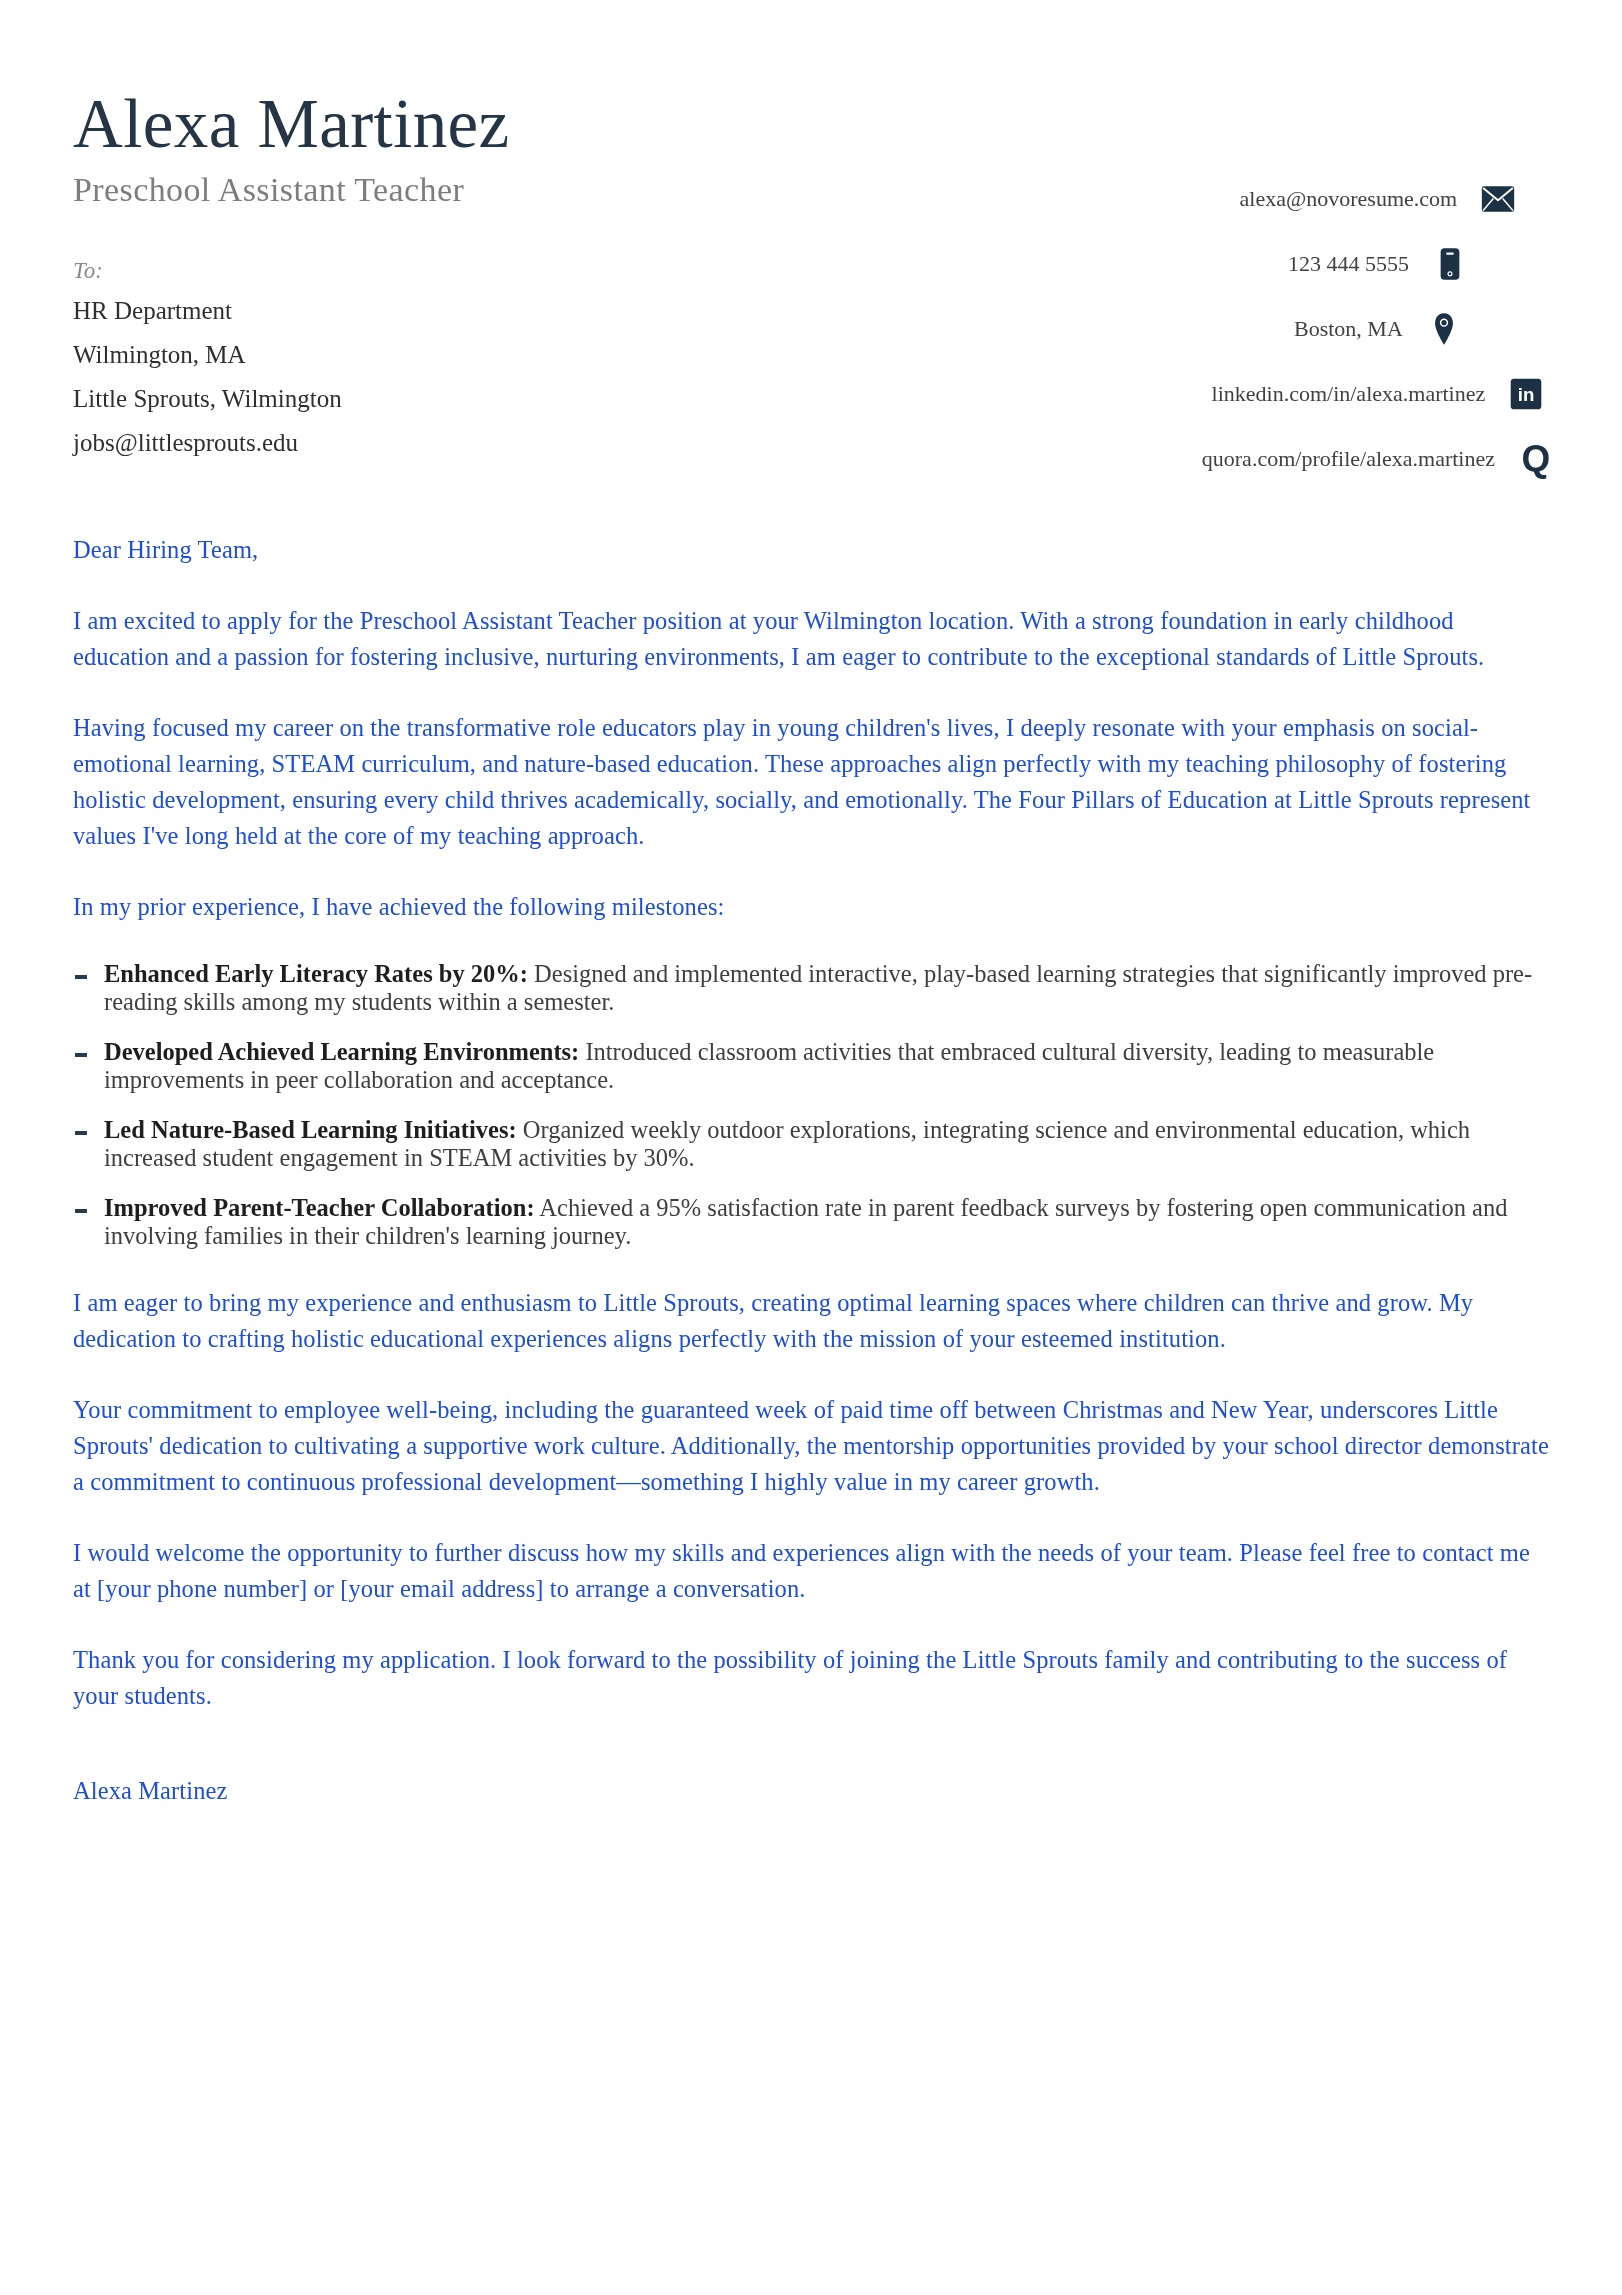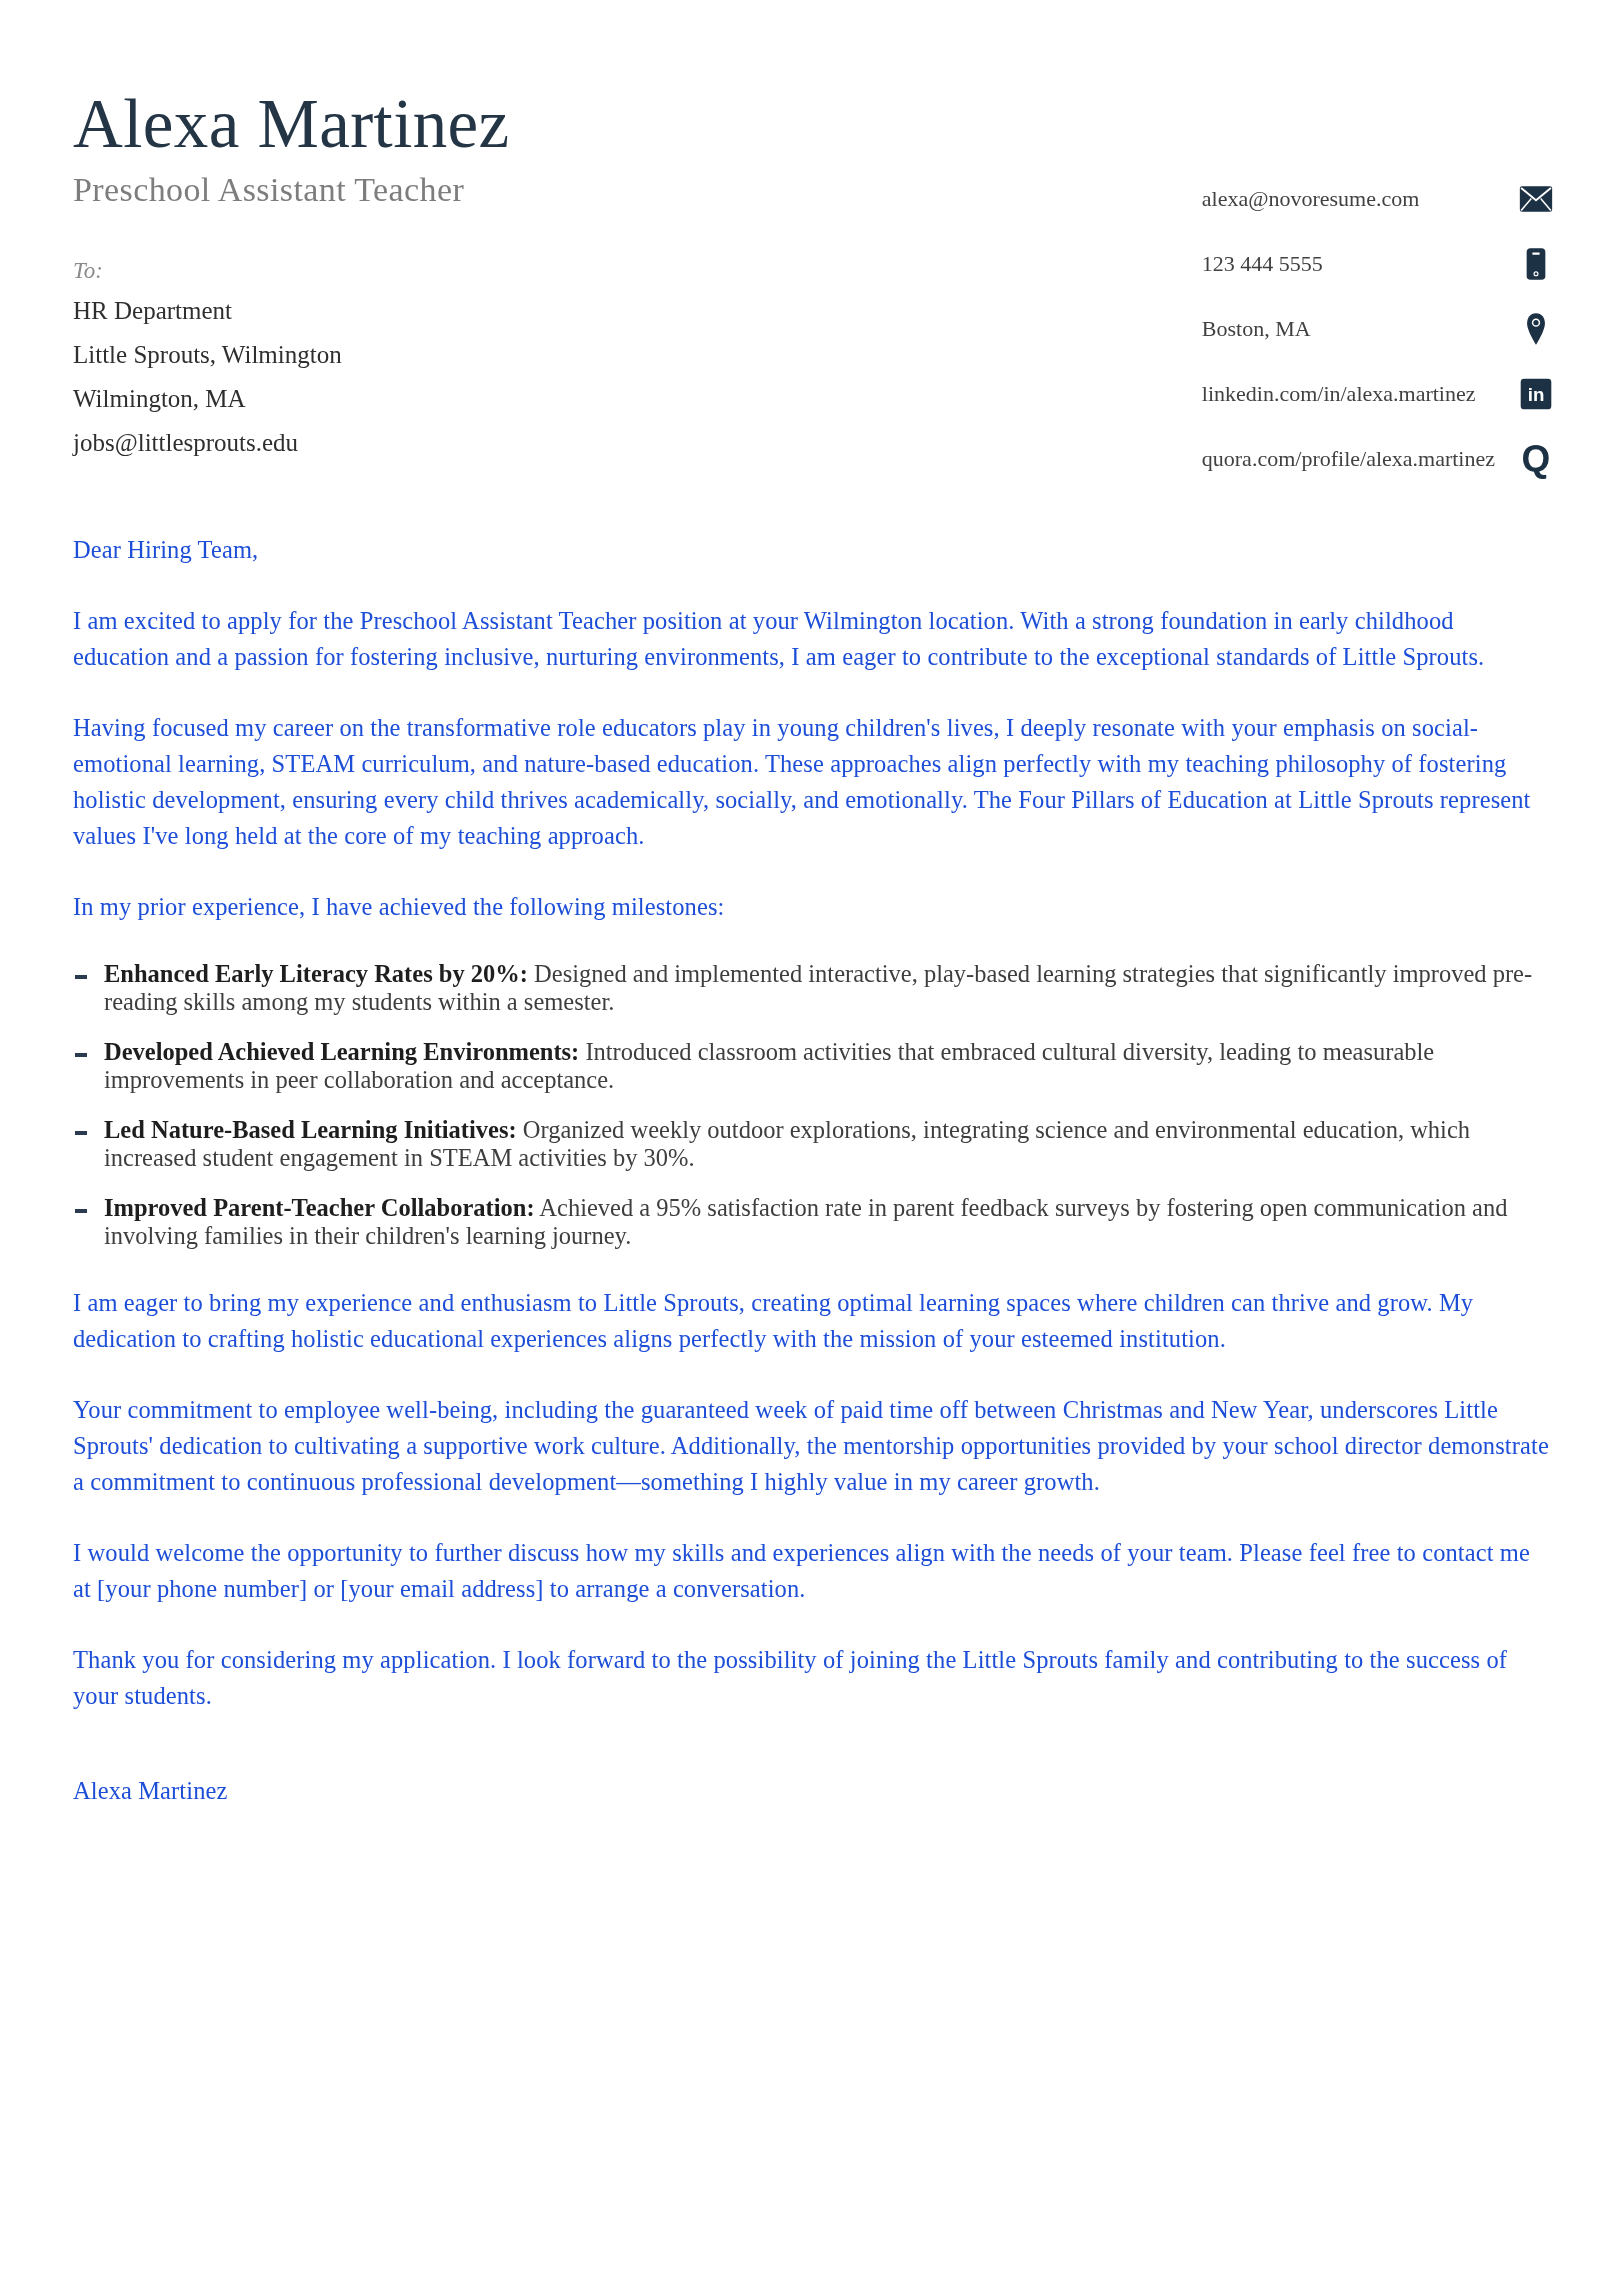--- a/index.html
+++ b/index.html
@@ -31,21 +31,21 @@
     letter-spacing: 0.4px;
   }
   .contacts {
     position: absolute;
     top: 101px;
     right: 69px;
     list-style: none;
   }
   .contact-row {
     display: flex;
-    justify-content: space-between;
+    justify-content: center;
     align-items: center;
     height: 34px;
     margin-bottom: 31px;
     font-size: 22px;
     color: #414141;
   }
   .contact-row .icon {
     width: 34px;
     height: 34px;
     margin-left: 24px;
@@ -169,22 +169,22 @@
           <span class="quora-glyph">Q</span>
         </span>
       </li>
     </ul>
   </header>
 
   <section class="recipient">
     <div class="to-label">To:</div>
     <div class="recipient-lines">
       <div class="recipient-line">HR Department</div>
+      <div class="recipient-line">Wilmington, MA</div>
       <div class="recipient-line">Little Sprouts, Wilmington</div>
-      <div class="recipient-line">Wilmington, MA</div>
       <div class="recipient-line">jobs@littlesprouts.edu</div>
     </div>
   </section>
 
   <main class="letter-body">
     <p class="greeting">Dear Hiring Team,</p>
 
     <p>I am excited to apply for the Preschool Assistant Teacher position at your Wilmington location. With a strong foundation in early childhood education and a passion for fostering inclusive, nurturing environments, I am eager to contribute to the exceptional standards of Little Sprouts.</p>
     <p>Having focused my career on the transformative role educators play in young children's lives, I deeply resonate with your emphasis on social-emotional learning, STEAM curriculum, and nature-based education. These approaches align perfectly with my teaching philosophy of fostering holistic development, ensuring every child thrives academically, socially, and emotionally. The Four Pillars of Education at Little Sprouts represent values I've long held at the core of my teaching approach.</p>
 

